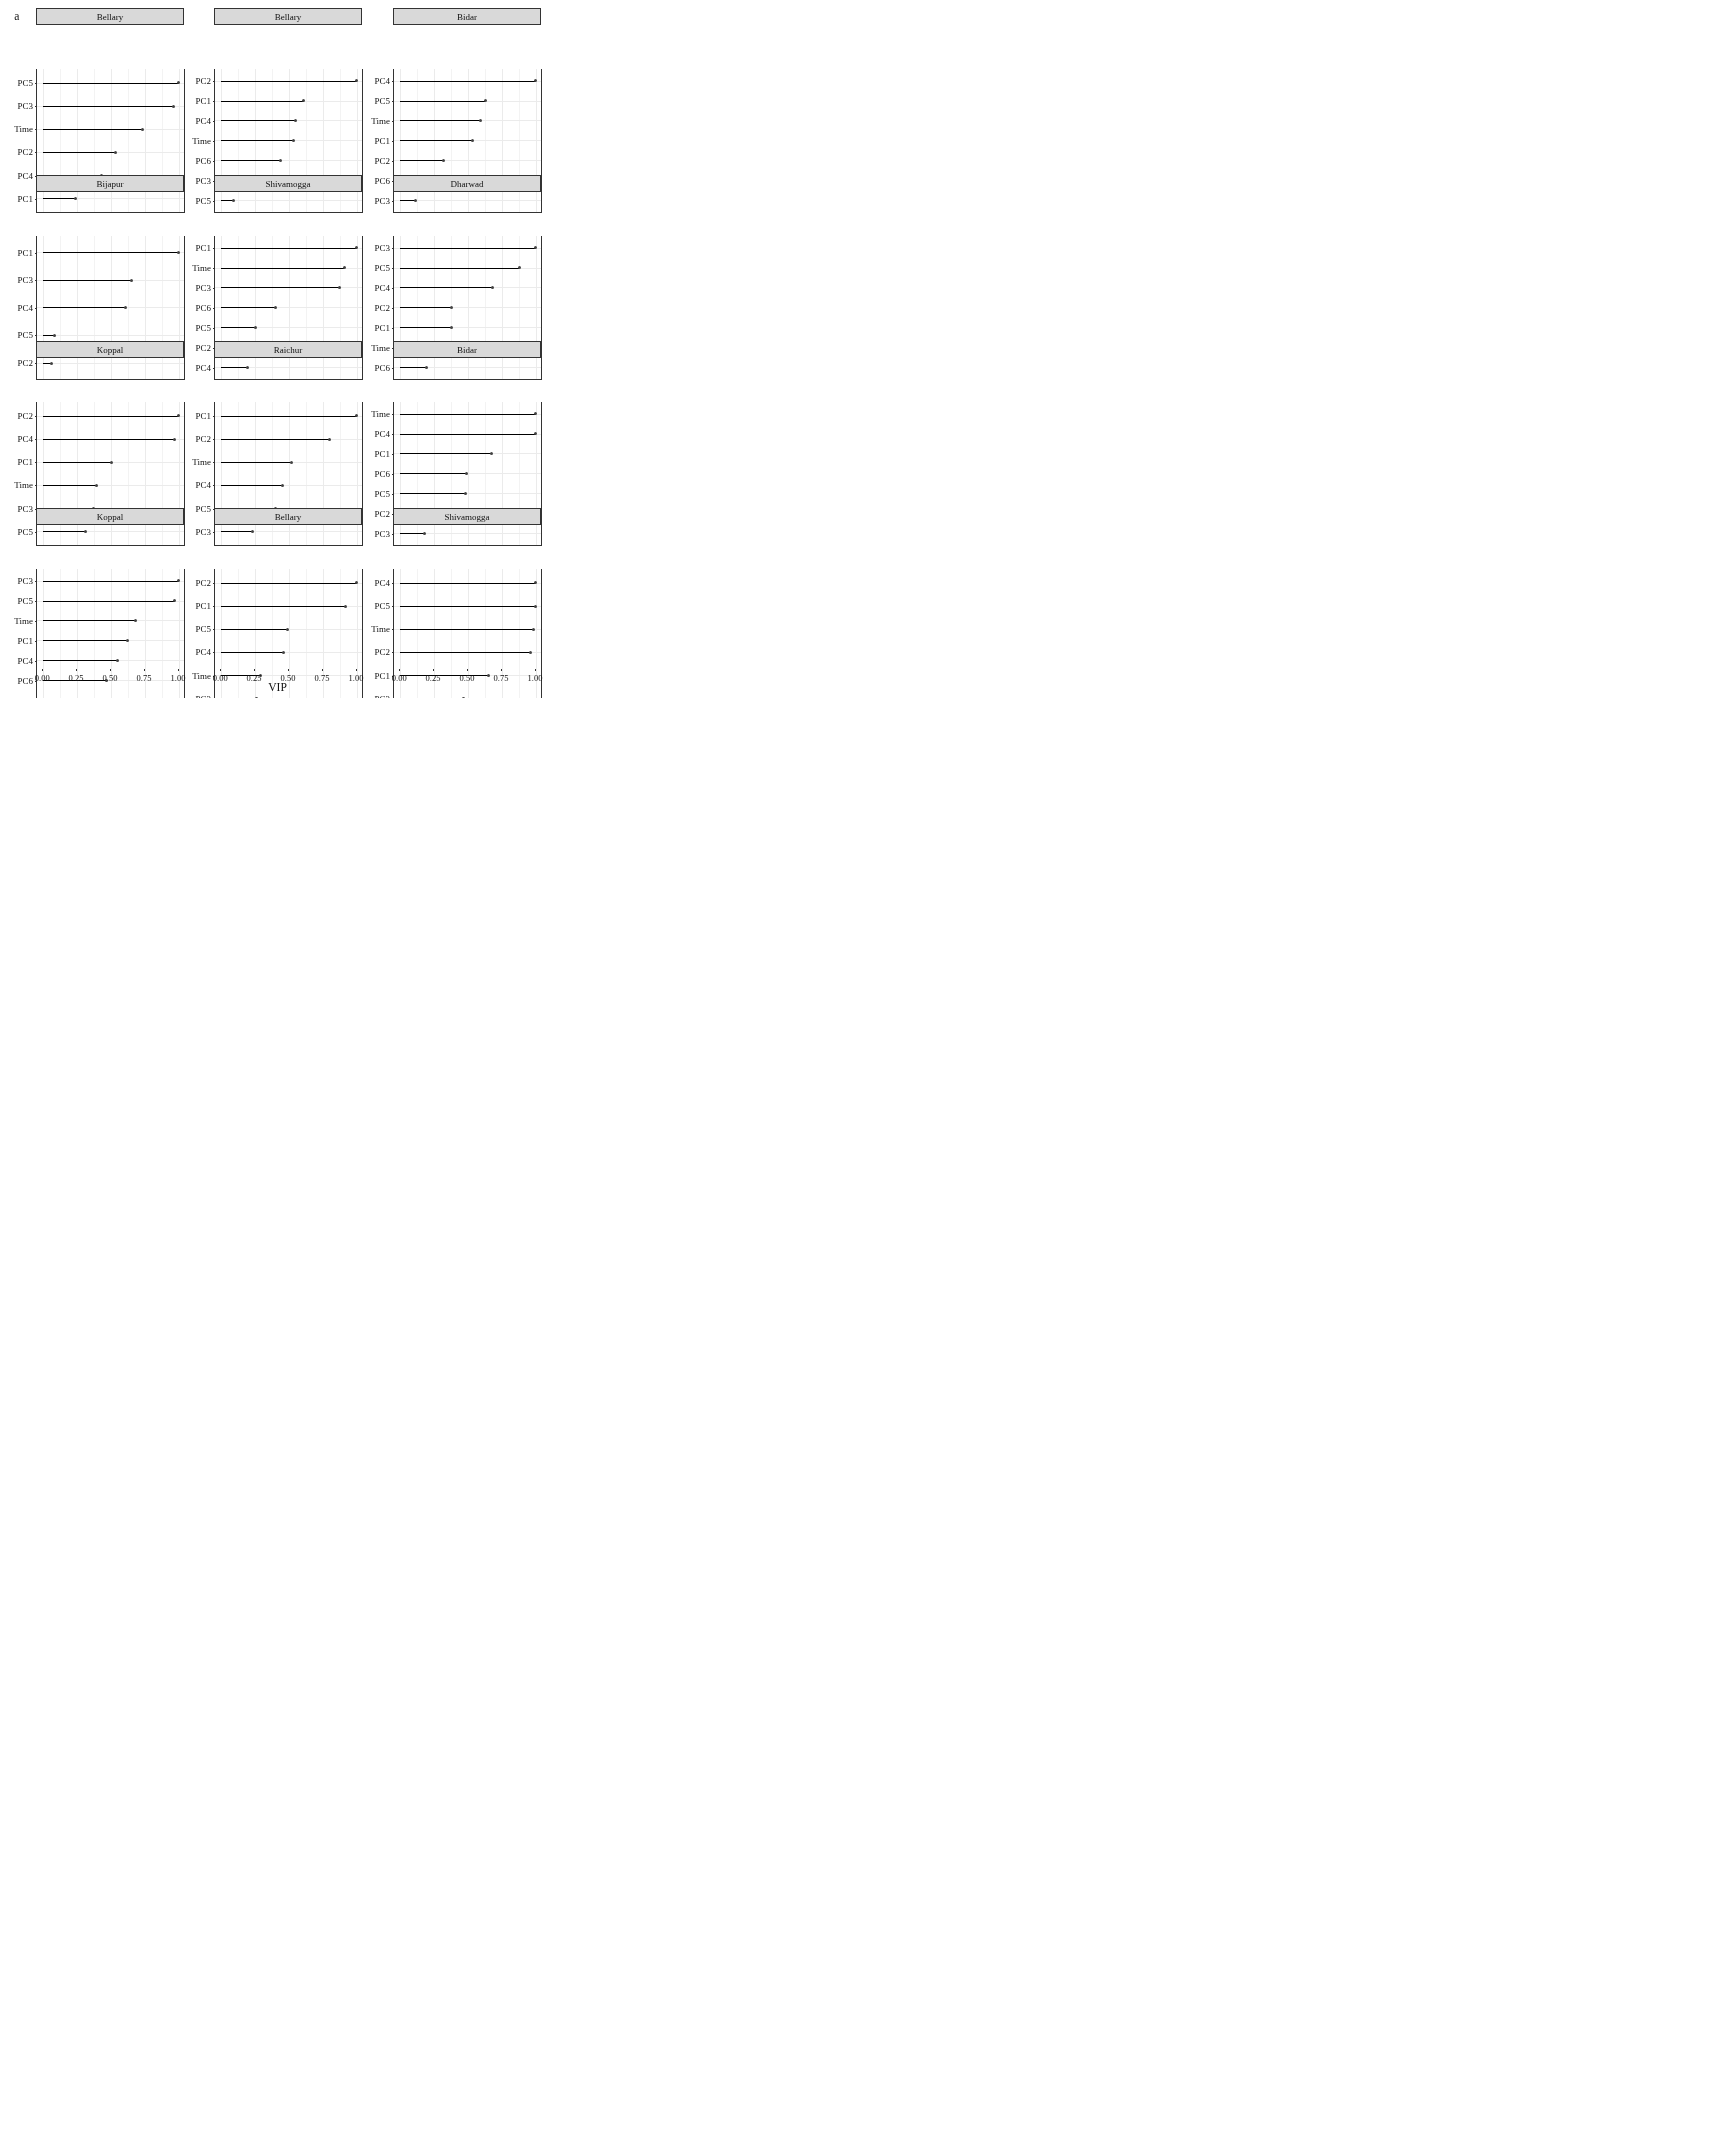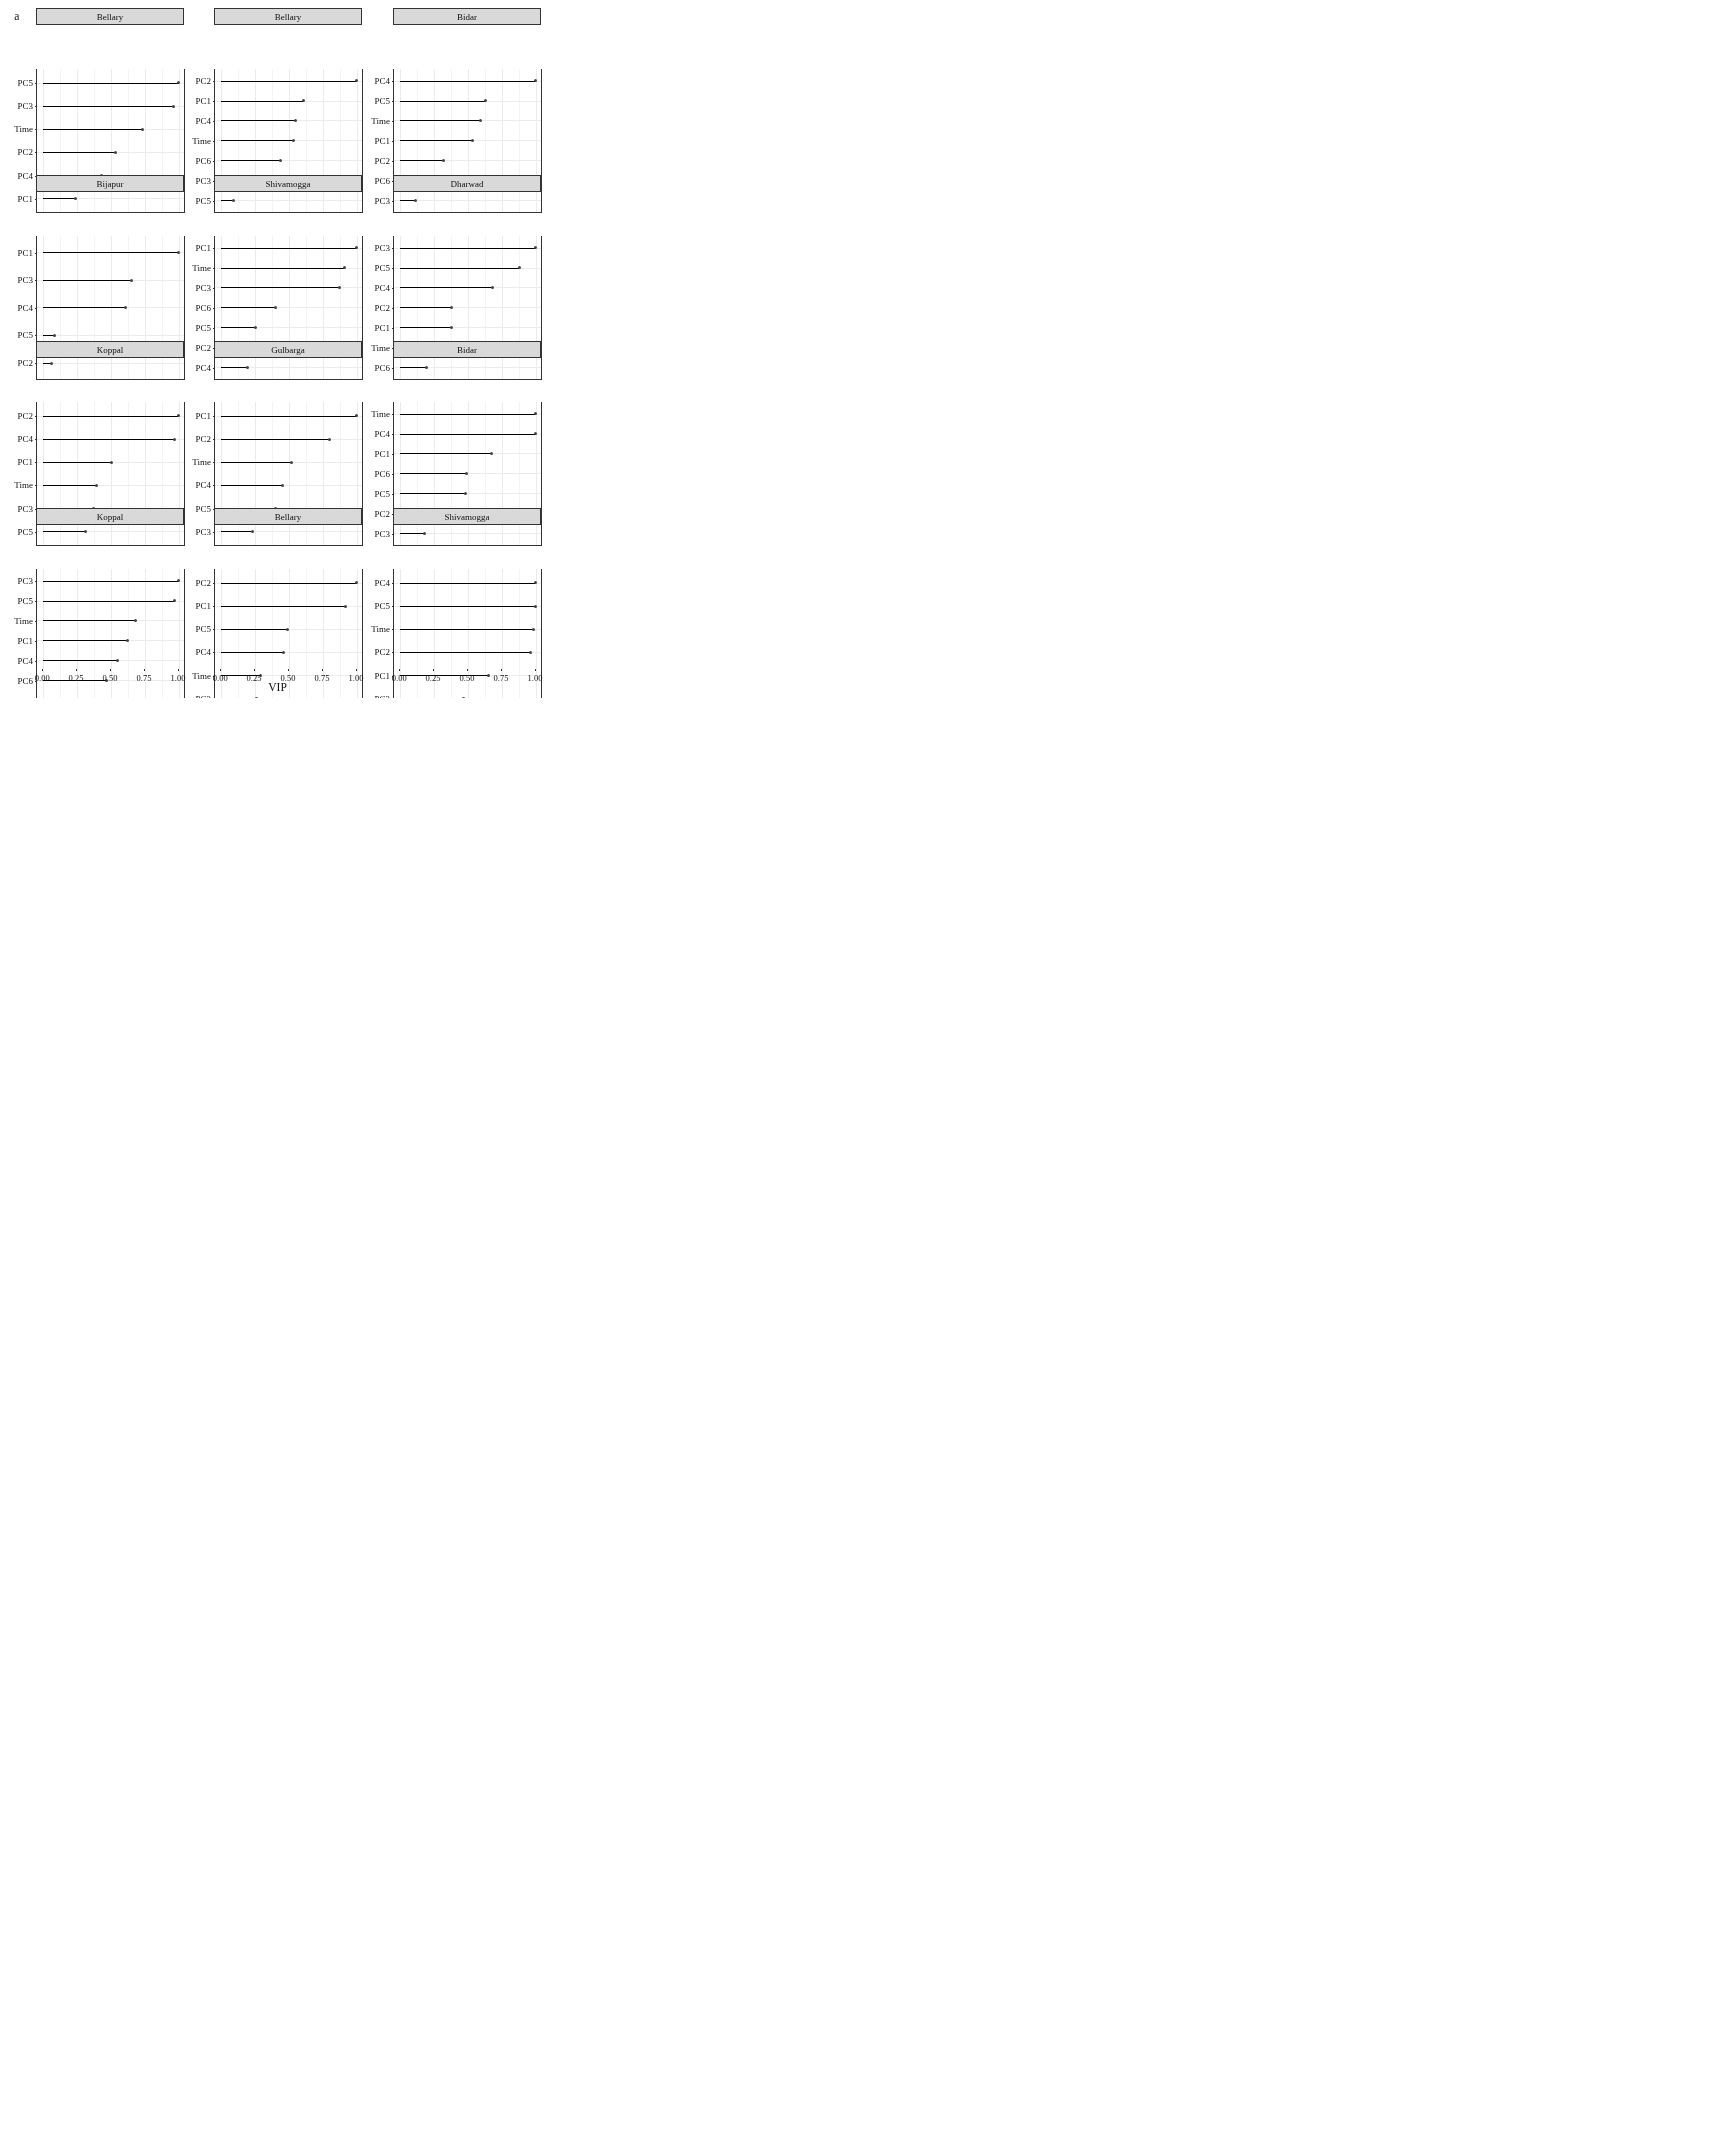--- a/index.html
+++ b/index.html
@@ -342,21 +342,21 @@
         <div class="ytick" style="top: 107px;"></div>
         <div class="ylab" style="top: 107px; right: 151px;">PC3</div>
         <div class="hgrid" style="top: 129px;"></div>
         <div class="seg" style="left: 6.3px; top: 129px; width: 42px;"></div>
         <div class="dot" style="left: 47px; top: 128px;"></div>
         <div class="ytick" style="top: 130px;"></div>
         <div class="ylab" style="top: 130px; right: 151px;">PC5</div>
       </div>
     </div>
     <div class="facet" style="left: 214px; top: 341px;">
-      <div class="strip">Gulbarga</div>
+      <div class="strip">Raichur</div>
       <div class="plot">
         <div class="vgrid" style="left: 6.3px;"></div>
         <div class="vgrid minor" style="left: 23px;"></div>
         <div class="vgrid" style="left: 40px;"></div>
         <div class="vgrid minor" style="left: 57px;"></div>
         <div class="vgrid" style="left: 74px;"></div>
         <div class="vgrid minor" style="left: 91px;"></div>
         <div class="vgrid" style="left: 108px;"></div>
         <div class="vgrid minor" style="left: 125px;"></div>
         <div class="vgrid" style="left: 142px;"></div>

